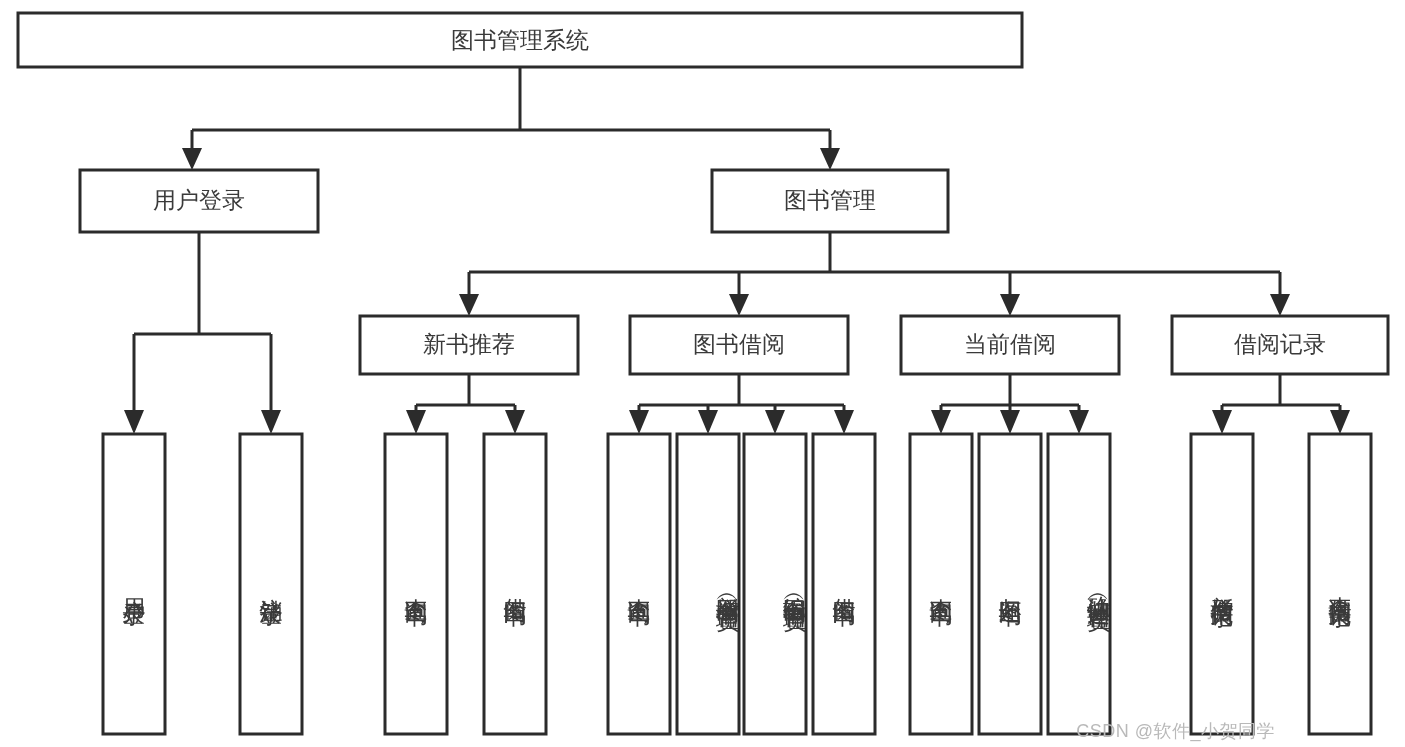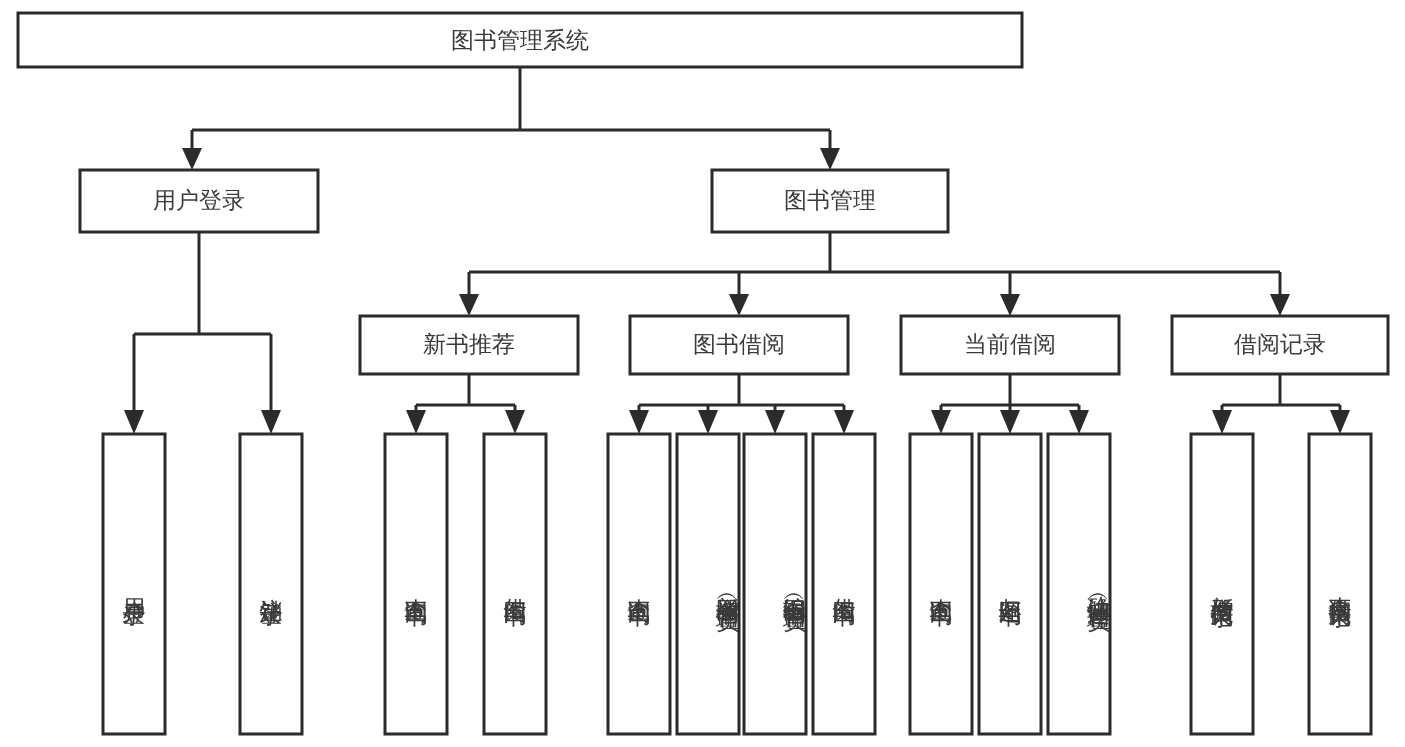--- a/index.html
+++ b/index.html
@@ -197,13 +197,14 @@
     <span class="node-label-v" style="left:813px; top:434px; width:62px; height:300px; display:flex; align-items:center; justify-content:center;">借阅图书</span>
 
     <span class="node-label-v" style="left:910px; top:434px; width:62px; height:300px; display:flex; align-items:center; justify-content:center;">查询图书</span>
     <span class="node-label-v" style="left:979px; top:434px; width:62px; height:300px; display:flex; align-items:center; justify-content:center;">归还图书</span>
     <span class="node-label-v" style="left:1048px; top:434px; width:62px; height:300px; display:flex; align-items:flex-start; justify-content:center; padding-top:6px; box-sizing:border-box;">确认归还（管理员）</span>
 
     <span class="node-label-v" style="left:1191px; top:434px; width:62px; height:300px; display:flex; align-items:center; justify-content:center;">新增借阅记录</span>
     <span class="node-label-v" style="left:1309px; top:434px; width:62px; height:300px; display:flex; align-items:center; justify-content:center;">查询借阅记录</span>
   </div>
 
+  <div class="watermark">CSDN @软件_小贺同学</div>
 </div>
 
 </body></html>

